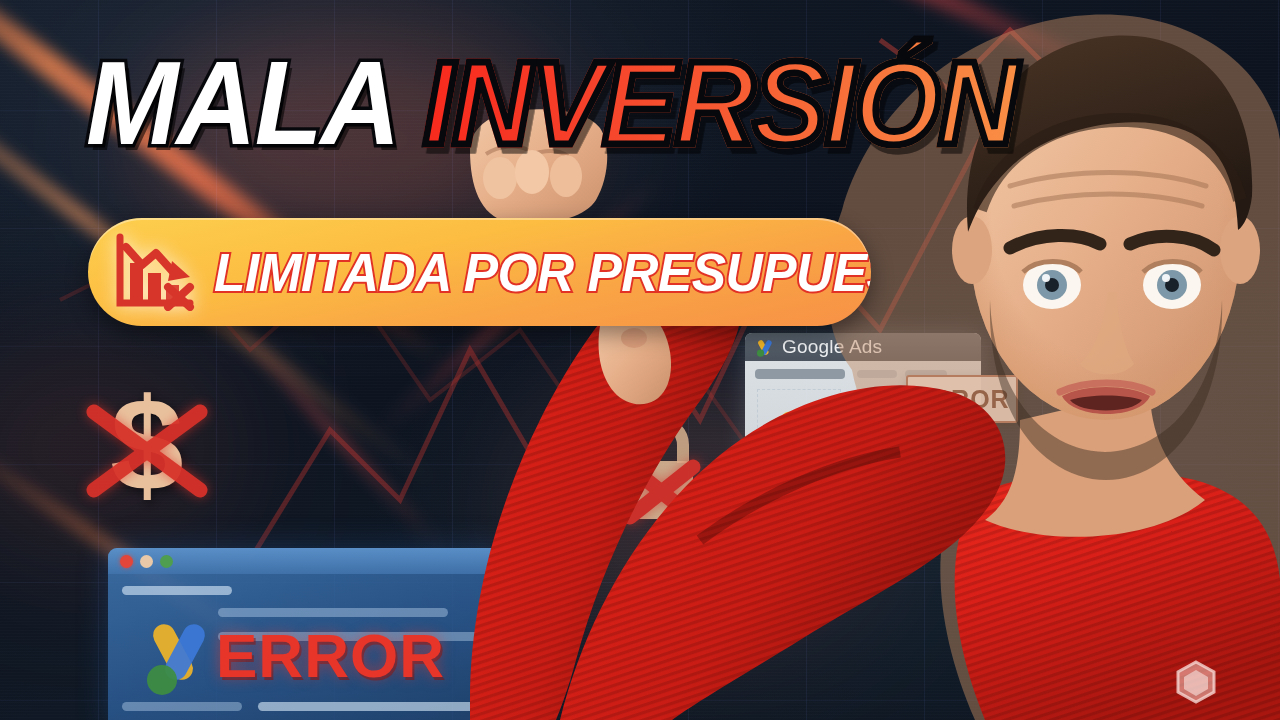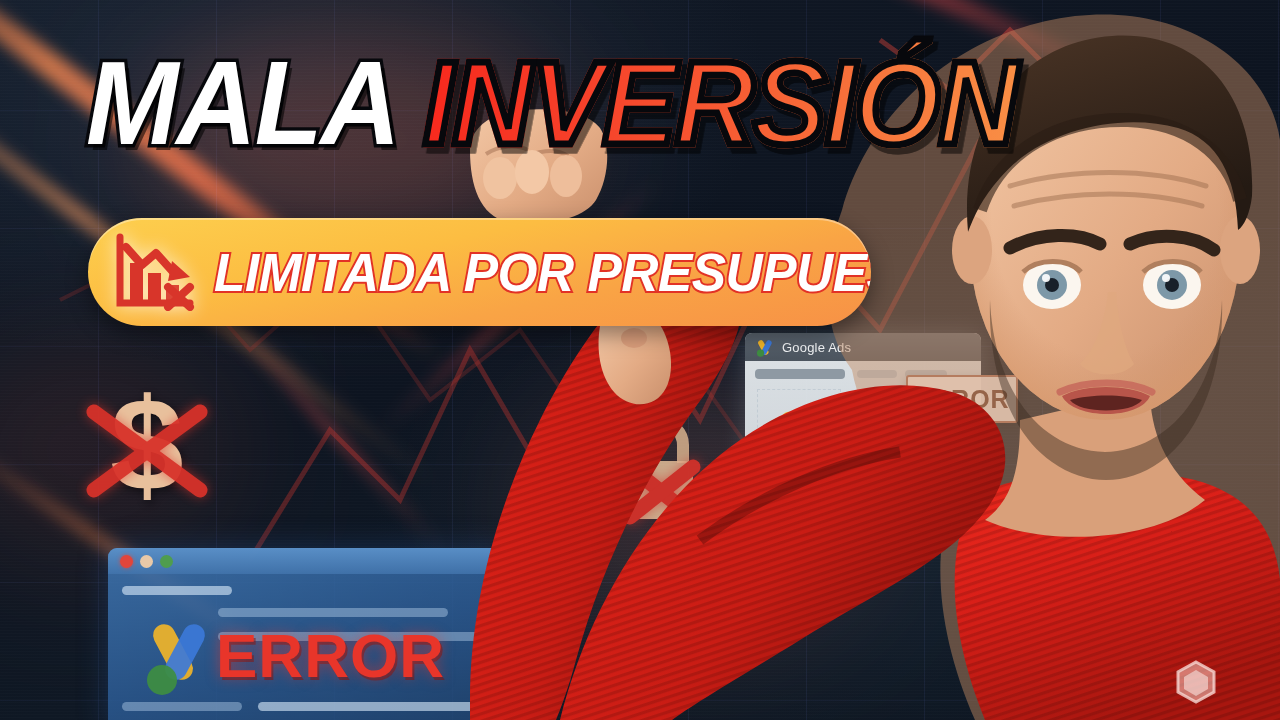--- a/index.html
+++ b/index.html
@@ -92,21 +92,21 @@
   .gads{
     position:absolute; left:745px; top:333px; width:236px; height:165px;
     border-radius:7px; overflow:hidden;
     background:linear-gradient(180deg, rgba(238,243,246,.92) 0%, rgba(225,233,238,.88) 100%);
     box-shadow:0 0 24px rgba(180,200,220,.22);
   }
   .gads-bar{
     height:28px; display:flex; align-items:center; gap:8px; padding-left:10px;
     background:linear-gradient(180deg,#5b6570,#4b545e);
   }
-  .gads-title{ color:#f2f4f6; font-size:13px; letter-spacing:.2px; }
+  .gads-title{ color:#f2f4f6; font-size:19px; letter-spacing:.2px; }
   .gads-body{ position:relative; height:137px; padding:9px 10px; }
   .gline{ position:absolute; border-radius:4px; background:#b9c4cd; }
   .gbox{ position:absolute; left:12px; top:28px; width:84px; height:90px; border:1px dashed #c2ccd4; }
   .gads-err{
     position:absolute; left:906px; top:375px; width:112px; height:48px;
     background:rgba(250,240,236,.93); border:2px solid #a9705c; border-radius:3px;
     display:flex; align-items:center; justify-content:center;
     box-shadow:0 3px 10px rgba(0,0,0,.22);
   }
   .gads-err span{ font-size:25px; font-weight:bold; color:#6d4334; letter-spacing:1px; }

